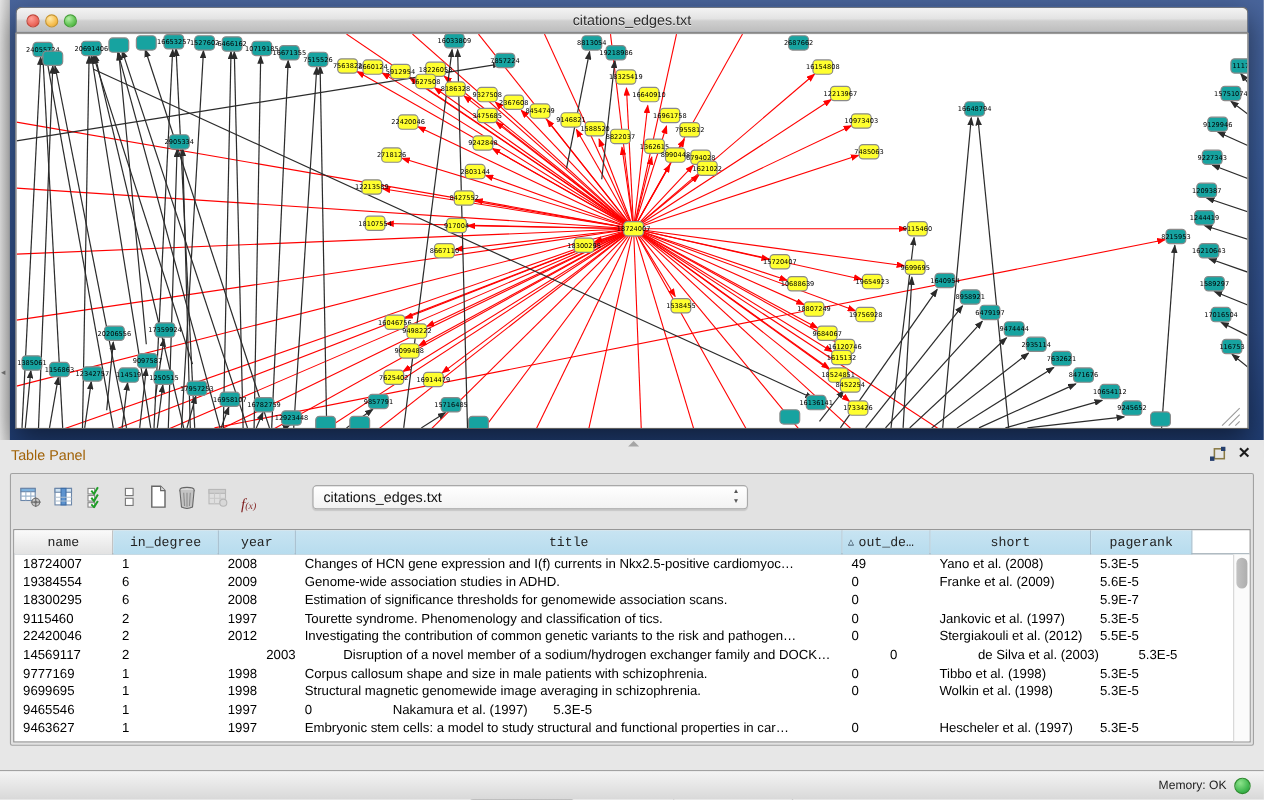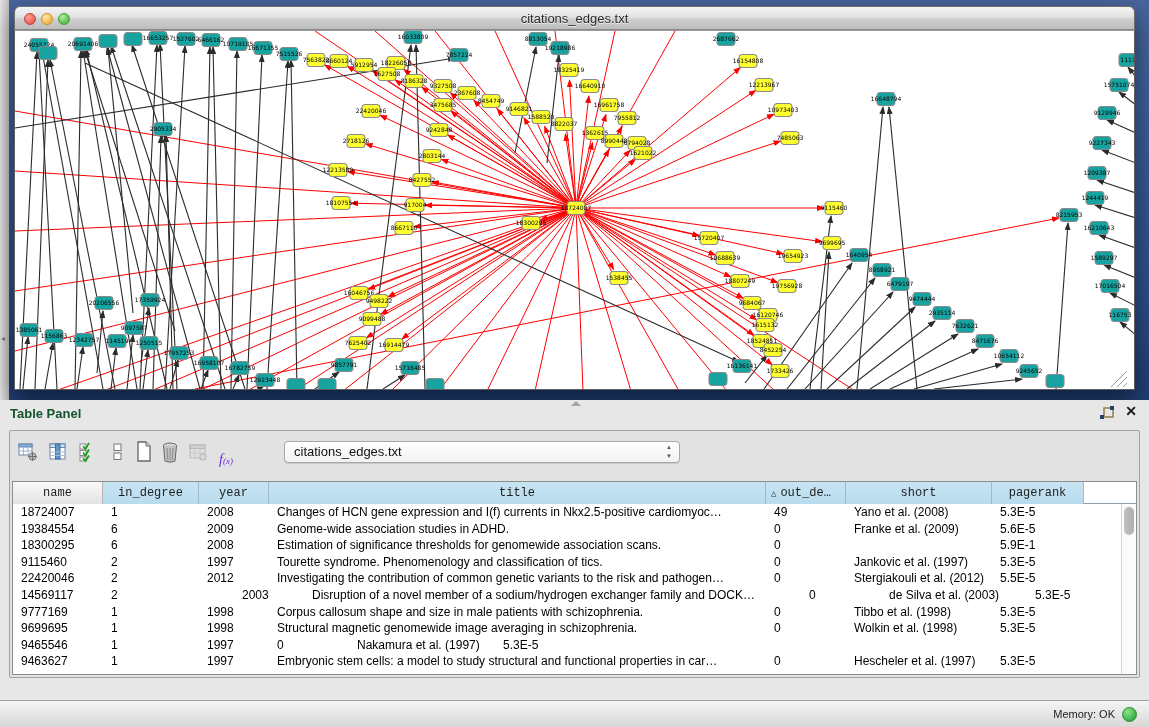--- a/index.html
+++ b/index.html
@@ -33,29 +33,29 @@
   .node-rect.y { fill:#ffff2f; }
   .node-label { font-family:"DejaVu Sans", sans-serif; font-size:6px; fill:#000; text-anchor:middle; }
   .e-red { stroke:#ff0000; stroke-width:1; fill:none; }
   .e-black { stroke:#2b2b2b; stroke-width:1.1; fill:none; }
   .grip { stroke:#9a9a9a; stroke-width:1; }
 
   
   #table-panel { position:absolute; left:0; top:400px; width:1149px; height:300px; background:#e7e7e7; }
   #splitter-notch { position:absolute; left:571px; top:1px; width:0; height:0;
     border-left:5px solid transparent; border-right:5px solid transparent; border-bottom:5px solid #a5a5a5; }
-  #panel-title { position:absolute; left:10px; top:6px; font-size:13px; color:#14532d;font-weight:bold; }
+  #panel-title { position:absolute; left:10px; top:6px; font-size:13px; color:#a16207; }
   #panel-float { position:absolute; right:34px; top:6px; width:16px; height:15px; cursor:pointer; }
   #panel-close { position:absolute; right:12px; top:3px; font-size:14px; font-weight:bold; color:#1b1b1b; cursor:pointer; }
 
   #panel-body { position:absolute; left:9px; top:30px; width:1131px; height:248px;
     border:1px solid #a2a2a2; border-radius:2px; background:#e2e2e2; }
   .tbtn { position:absolute; top:8px; width:26px; height:26px; display:flex; align-items:center; justify-content:center; cursor:pointer; }
   .tbtn svg { display:block; }
-  #fn-icon { font-family:"Liberation Serif", serif; font-style:italic; font-size:14px; color:#6d28d9;margin-top:16px; }
+  #fn-icon { font-family:"Liberation Serif", serif; font-style:italic; font-size:14px; color:#7f1d1d;margin-top:16px; }
   #fn-icon small { font-size:9px; }
 
   #table-combo { position:absolute; left:274px; top:10px; width:396px; height:22px;
     background:linear-gradient(180deg,#ffffff,#f2f2f2); border:1px solid #a8a8a8; border-radius:4px;
     font-size:13px; color:#111; line-height:20px; padding-left:9px; cursor:pointer;
     box-shadow:0 1px 1px rgba(0,0,0,.12); }
   #table-combo .steppers { position:absolute; right:7px; top:1px; font-size:6px; color:#555; line-height:9px; text-align:center; }
 
   #table-wrap { position:absolute; left:2px; top:50px; width:1125px; height:194px; background:#fff;
     border:1px solid #8d8d8d; overflow:hidden; }
@@ -855,21 +855,21 @@
               <div class="cell" style="width: 146px; flex: 0 0 146px;">Franke et al. (2009)</div>
               <div class="cell" style="width: 92px; flex: 0 0 92px;">5.6E-5</div>
             </div>
             <div class="row">
               <div class="cell" style="width: 90px; flex: 0 0 90px;">18300295</div>
               <div class="cell" style="width: 96px; flex: 0 0 96px;">6</div>
               <div class="cell" style="width: 70px; flex: 0 0 70px;">2008</div>
               <div class="cell" style="width: 497px; flex: 0 0 497px;">Estimation of significance thresholds for genomewide association scans.</div>
               <div class="cell" style="width: 80px; flex: 0 0 80px;">0</div>
               <div class="cell" style="width: 146px; flex: 0 0 146px; margin-top: 48px;">Dudbridge et al. (2008)</div>
-              <div class="cell" style="width: 92px; flex: 0 0 92px;">5.9E-1</div>
+              <div class="cell" style="width: 92px; flex: 0 0 92px;">5.9E-7</div>
             </div>
             <div class="row">
               <div class="cell" style="width: 90px; flex: 0 0 90px;">9115460</div>
               <div class="cell" style="width: 96px; flex: 0 0 96px;">2</div>
               <div class="cell" style="width: 70px; flex: 0 0 70px;">1997</div>
               <div class="cell" style="width: 497px; flex: 0 0 497px;">Tourette syndrome. Phenomenology and classification of tics.</div>
               <div class="cell" style="width: 80px; flex: 0 0 80px;">0</div>
               <div class="cell" style="width: 146px; flex: 0 0 146px;">Jankovic et al. (1997)</div>
               <div class="cell" style="width: 92px; flex: 0 0 92px;">5.3E-5</div>
             </div>

